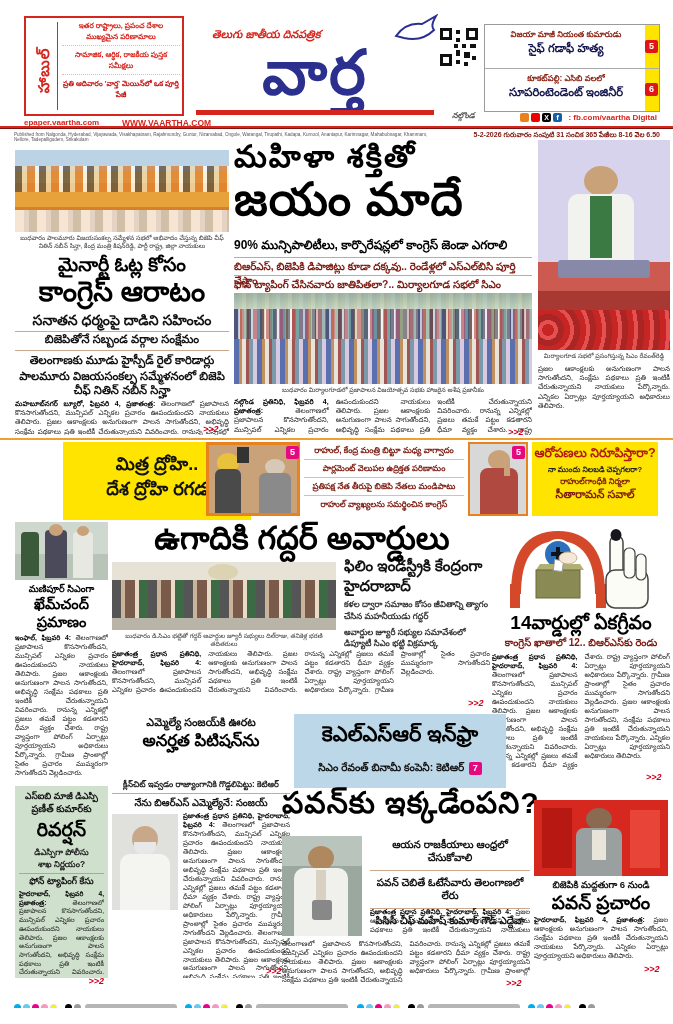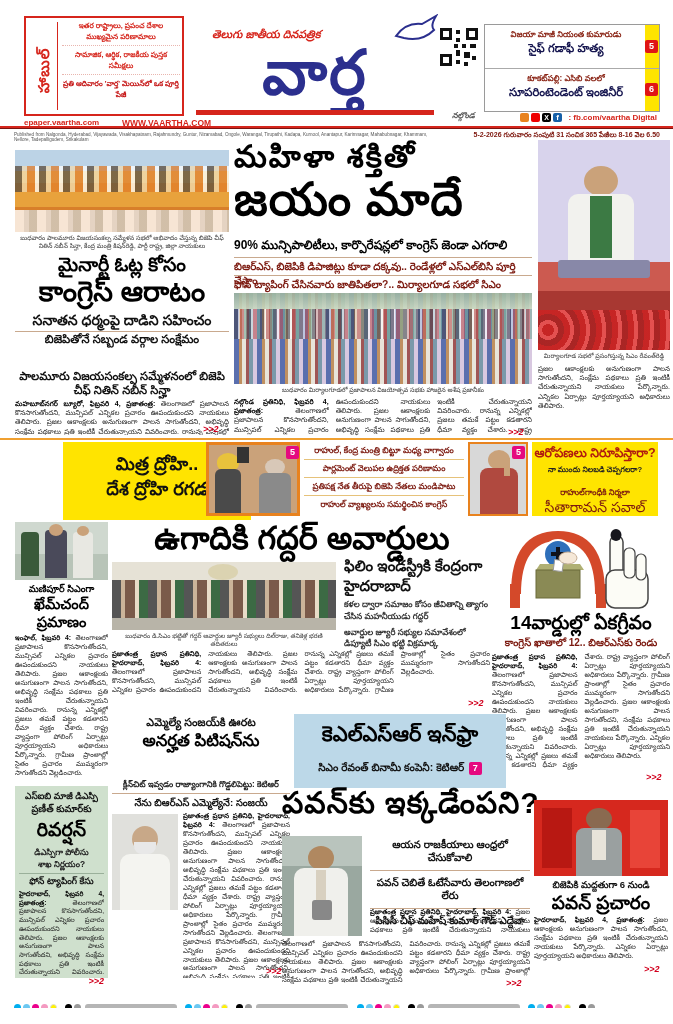--- a/index.html
+++ b/index.html
@@ -128,20 +128,21 @@
     <div style="position:absolute;left:0;top:16px;width:100%;height:26px;
          background:repeating-linear-gradient(90deg,#5a4a3a 0 7px,#f0d9b0 7px 12px,#e07b28 12px 20px,#fff 20px 24px);opacity:.75;"></div>
     <div style="position:absolute;left:0;bottom:0;width:100%;height:22px;
          background:repeating-linear-gradient(90deg,#fff 0 9px,#e8e8e8 9px 14px,#d0cfc8 14px 22px);opacity:.8;"></div>
   </div>
   <div class="abs cap" style="left:15px;top:234px;width:214px;height:19px;overflow:hidden;">బుధవారం పాలమూరు విజయసంకల్ప సమ్మేళన సభలో అభివాదం చేస్తున్న బిజెపి చీఫ్ నితిన్ నబీన్ సిన్హా, కేంద్ర మంత్రి కిషన్‌రెడ్డి, పార్టీ రాష్ట్ర, జిల్లా నాయకులు</div>
   <div class="abs hl900 center" style="left:15px;top:254px;width:214px;font-size:19px;">మైనార్టీ ఓట్ల కోసం</div>
   <div class="abs hl900 center" style="left:15px;top:276px;width:214px;font-size:28px;">కాంగ్రెస్ ఆరాటం</div>
   <div class="abs subrow" style="left:15px;top:312px;width:214px;font-size:14px;">సనాతన ధర్మంపై దాడిని సహించం</div>
   <div class="abs subrow rule-top" style="left:15px;top:331px;width:214px;font-size:11.5px;padding-top:1px;">బిజెపితోనే సబ్బండ వర్గాల సంక్షేమం</div>
+  <div class="abs subrow rule-top" style="left:15px;top:350px;width:214px;font-size:11.5px;padding-top:3px;">తెలంగాణకు మూడు హైస్పీడ్ రైల్ కారిడార్లు</div>
   <div class="abs subrow" style="left:15px;top:369px;width:214px;font-size:11.5px;line-height:1.25;">పాలమూరు విజయసంకల్ప సమ్మేళనంలో బిజెపి చీఫ్ నితిన్ నబీన్ సిన్హా</div>
   <div class="abs body-txt" style="left:15px;top:399px;width:214px;height:36px;">
     <span class="lead-in">మహబూబ్‌నగర్ బ్యూరో, ఫిబ్రవరి 4, ప్రజాతంత్ర:</span>
     <span>తెలంగాణలో ప్రజాపాలన కొనసాగుతోందని, మున్సిపల్ ఎన్నికల ప్రచారం ఊపందుకుందని నాయకులు తెలిపారు. ప్రజల ఆకాంక్షలకు అనుగుణంగా పాలన సాగుతోందని, అభివృద్ధి సంక్షేమ పథకాలు ప్రతి ఇంటికీ చేరుతున్నాయని వివరించారు. రానున్న ఎన్నికల్లో ప్రజలు తమకే పట్టం కడతారని ధీమా వ్యక్తం చేశారు. రాష్ట్ర వ్యాప్తంగా పోలింగ్ ఏర్పాట్లు పూర్తయ్యాయని అధికారులు పేర్కొన్నారు. గ్రామీణ ప్రాంతాల్లో సైతం ప్రచారం ముమ్మరంగా సాగుతోందని వెల్లడించారు.</span>
   </div>
   <div class="abs jump" style="left:203px;top:424px;">&gt;&gt;2</div>
 
   <div class="abs hl900" style="left:234px;top:139px;width:300px;font-size:31px;letter-spacing:2px;">మహిళా శక్తితో</div>
   <div class="abs hl900" style="left:234px;top:172px;width:300px;font-size:46px;letter-spacing:1px;">జయం మాదే</div>
   <div class="abs" style="left:234px;top:238px;width:298px;font-size:12px;font-weight:900;color:#000;">90% మున్సిపాలిటీలు, కార్పొరేషన్లలో కాంగ్రెస్ జెండా ఎగరాలి</div>
@@ -195,22 +196,22 @@
   </div>
   <div class="photo" style="left:468px;top:442px;width:60px;height:74px;border:2px solid #e8821e;background:#d8d8d8;">
     <div style="position:absolute;left:18px;top:6px;width:22px;height:20px;border-radius:50%;background:#caa27a;"></div>
     <div style="position:absolute;left:10px;top:24px;width:38px;height:48px;background:#b0493f;border-radius:8px 8px 0 0;"></div>
     <div style="position:absolute;left:34px;top:14px;width:6px;height:18px;background:#caa27a;"></div>
   </div>
   <span class="badge abs" style="left:512px;top:446px;">5</span>
   <div class="abs ybox" style="left:532px;top:442px;width:126px;height:74px;padding-top:4px;">
     <div class="hl900 center" style="font-size:12.5px;color:#b01a10;text-align:center;">ఆరోపణలు నిరూపిస్తారా?</div>
     <div class="center" style="font-size:7.6px;font-weight:bold;color:#222;margin-top:2px;">నా ముందు నిలబడి చెప్పగలరా?</div>
-    <div class="center maroon" style="font-size:8.2px;font-weight:bold;margin-top:12px;">రాహుల్‌గాంధీకి నిర్మలా</div>
-    <div class="center maroon" style="font-size:14px;font-weight:normal;">సీతారామన్ సవాల్</div>
+    <div class="center maroon" style="font-size:8.2px;font-weight:bold;margin-top:1px;">రాహుల్‌గాంధీకి నిర్మలా</div>
+    <div class="center maroon" style="font-size:11px;font-weight:bold;">సీతారామన్ సవాల్</div>
   </div>
 
   <div class="photo" style="left:15px;top:522px;width:93px;height:58px;background:linear-gradient(180deg,#cfd8cf 0 55%,#b8c4b8 55% 100%);">
     <div style="position:absolute;left:6px;top:10px;width:18px;height:44px;background:#3a5a3a;border-radius:4px 4px 0 0;"></div>
     <div style="position:absolute;left:30px;top:8px;width:22px;height:48px;background:#4a4a5a;border-radius:4px 4px 0 0;"></div>
     <div style="position:absolute;left:58px;top:10px;width:20px;height:46px;background:#e8e8e2;border-radius:4px 4px 0 0;"></div>
     <div style="position:absolute;left:34px;top:2px;width:14px;height:12px;border-radius:50%;background:#caa27a;"></div>
     <div style="position:absolute;left:62px;top:4px;width:12px;height:10px;border-radius:50%;background:#caa27a;"></div>
   </div>
   <div class="abs hl900 center" style="left:15px;top:583px;width:93px;font-size:9.5px;">మణిపూర్ సిఎంగా</div>

